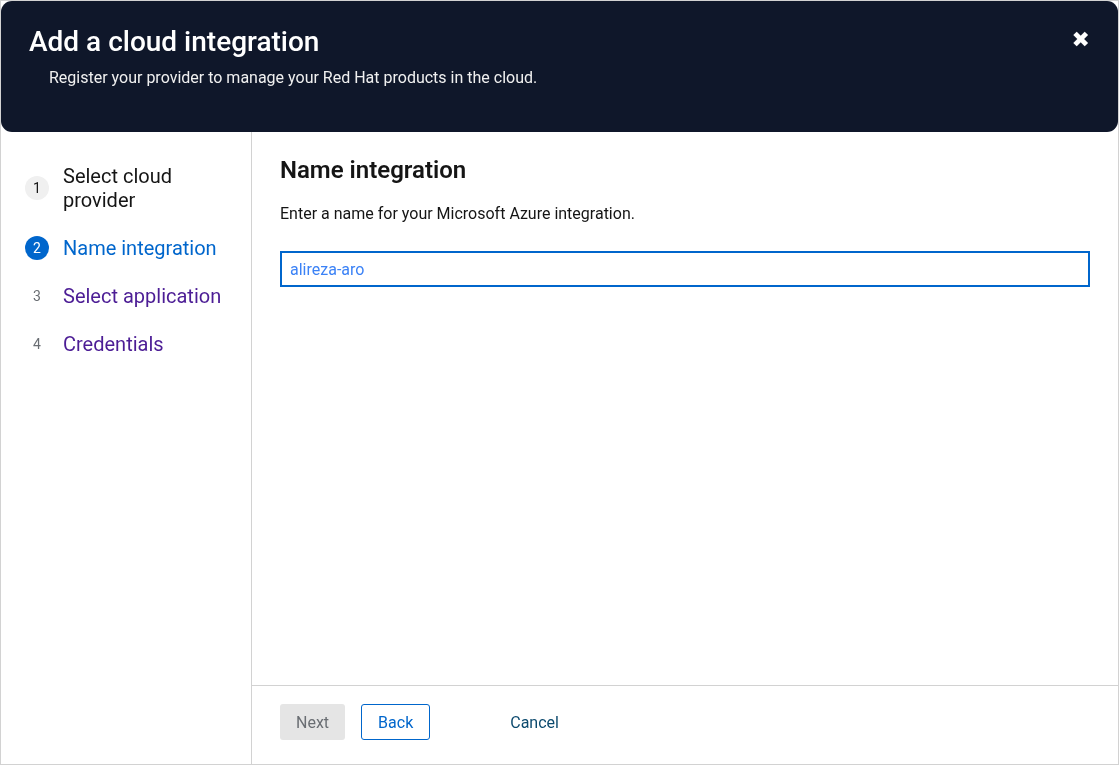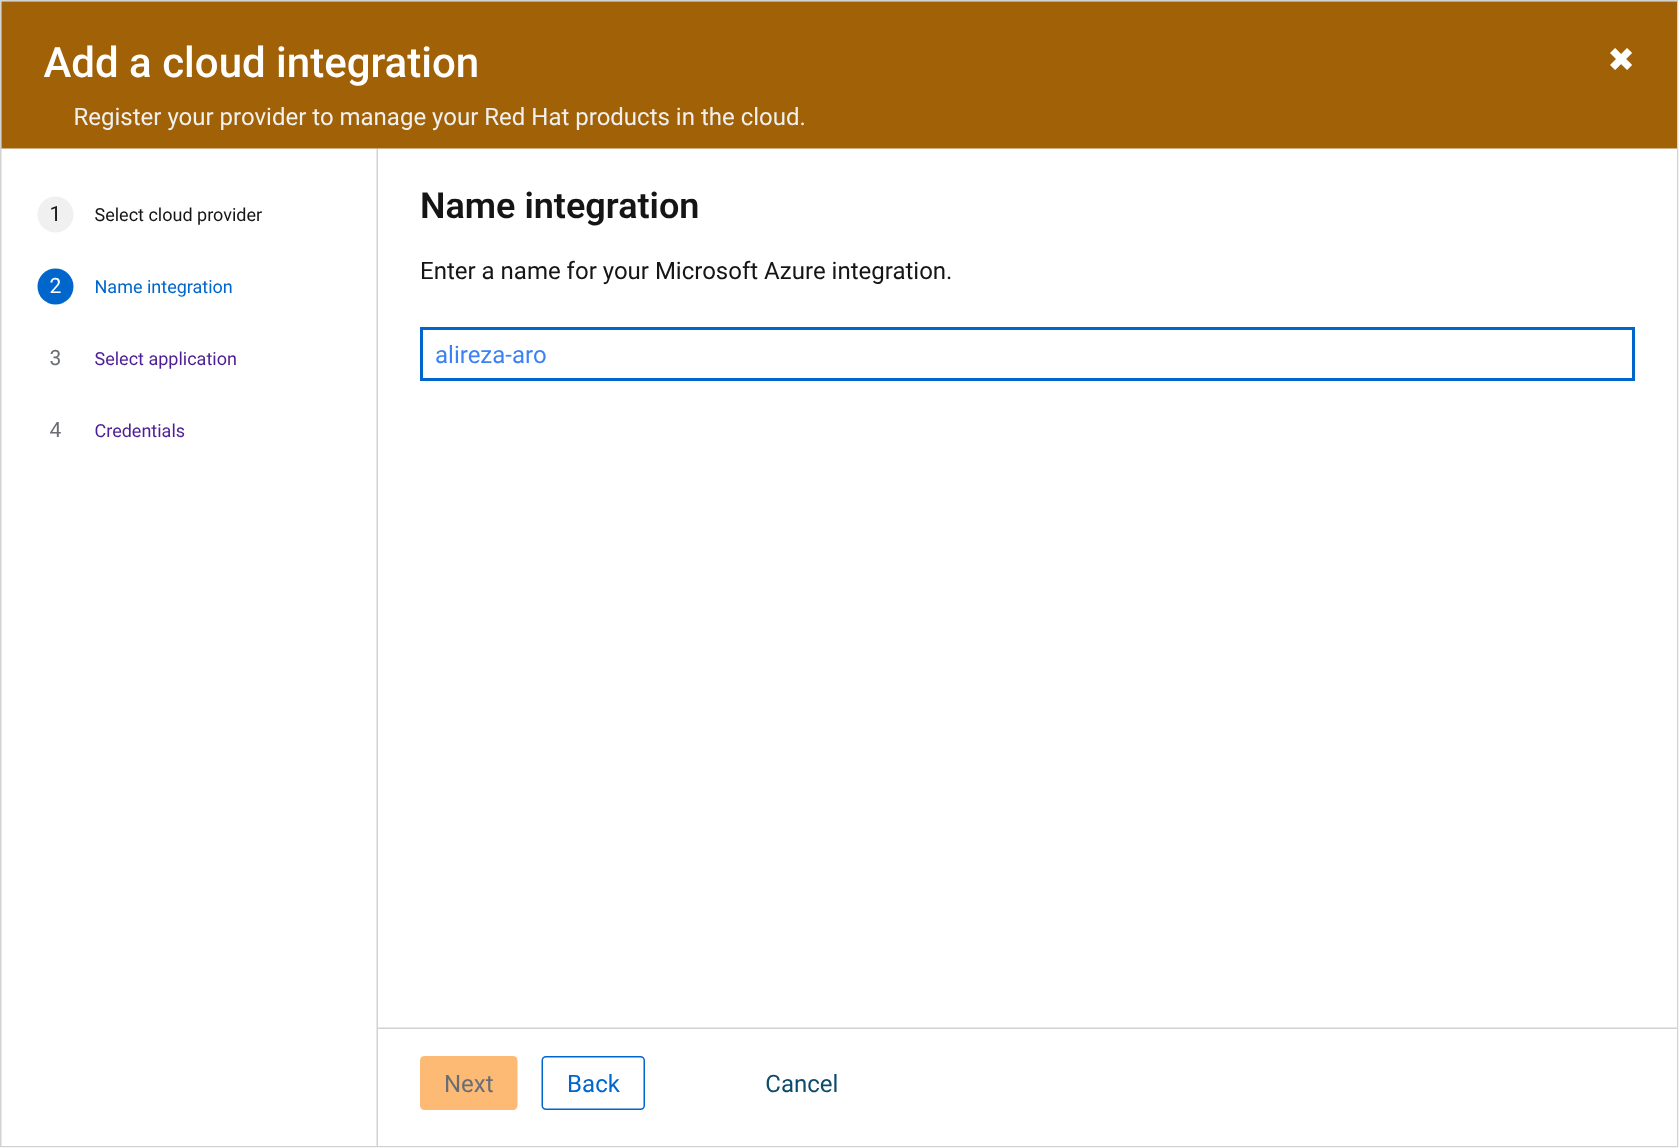--- a/index.html
+++ b/index.html
@@ -15,24 +15,25 @@
       overflow: hidden;
     }
     .modal {
       width: 100%;
       height: 100%;
       display: flex;
       flex-direction: column;
       border: 1px solid #d2d2d2;
     }
     .header {
-      background: #a16207;
+      background: #0f172a;
       color: #fff;
-      padding: 24px 28px 12px 28px;
+      padding: 24px 28px 45px 28px;
       position: relative;
+      border-radius: 11px;
     }
     .header h1 {
       font-size: 28px;
       font-weight: 500;
       margin-bottom: 10px;
     }
     .header p {
       font-size: 16px;
       font-weight: 400;
       color: #f0f0f0;
@@ -83,21 +84,21 @@
     }
     .step-num.active {
       background: #0066cc;
       color: #fff;
     }
     .step-num.pending {
       background: transparent;
       color: #6a6e73;
     }
     .step-label {
-      font-size: 12px;
+      font-size: 20px;
     }
     .step-label.completed {
       color: #151515;
     }
     .step-label.active {
       color: #0066cc;
     }
     .step-label.pending {
       color: #4c1d95;
     }
@@ -155,21 +156,21 @@
       font-size: 16px;
       border-radius: 3px;
       cursor: pointer;
       font-family: inherit;
       border: none;
       display: inline-flex;
       align-items: center;
       justify-content: center;
     }
     .btn-next {
-      background: #fdba74;
+      background: #e5e5e5;
       color: #6a6e73;
     }
     .btn-back {
       background: #fff;
       color: #0066cc;
       border: 1px solid #0066cc;
     }
     .btn-cancel {
       background: transparent;
       color: #0c4a6e;

